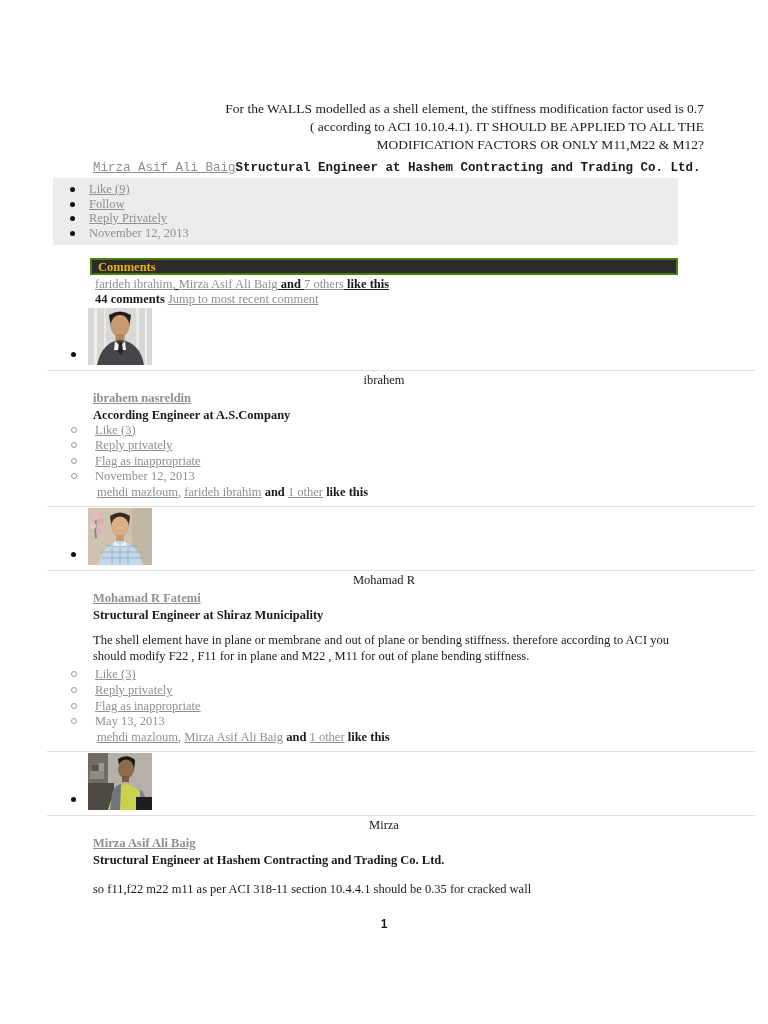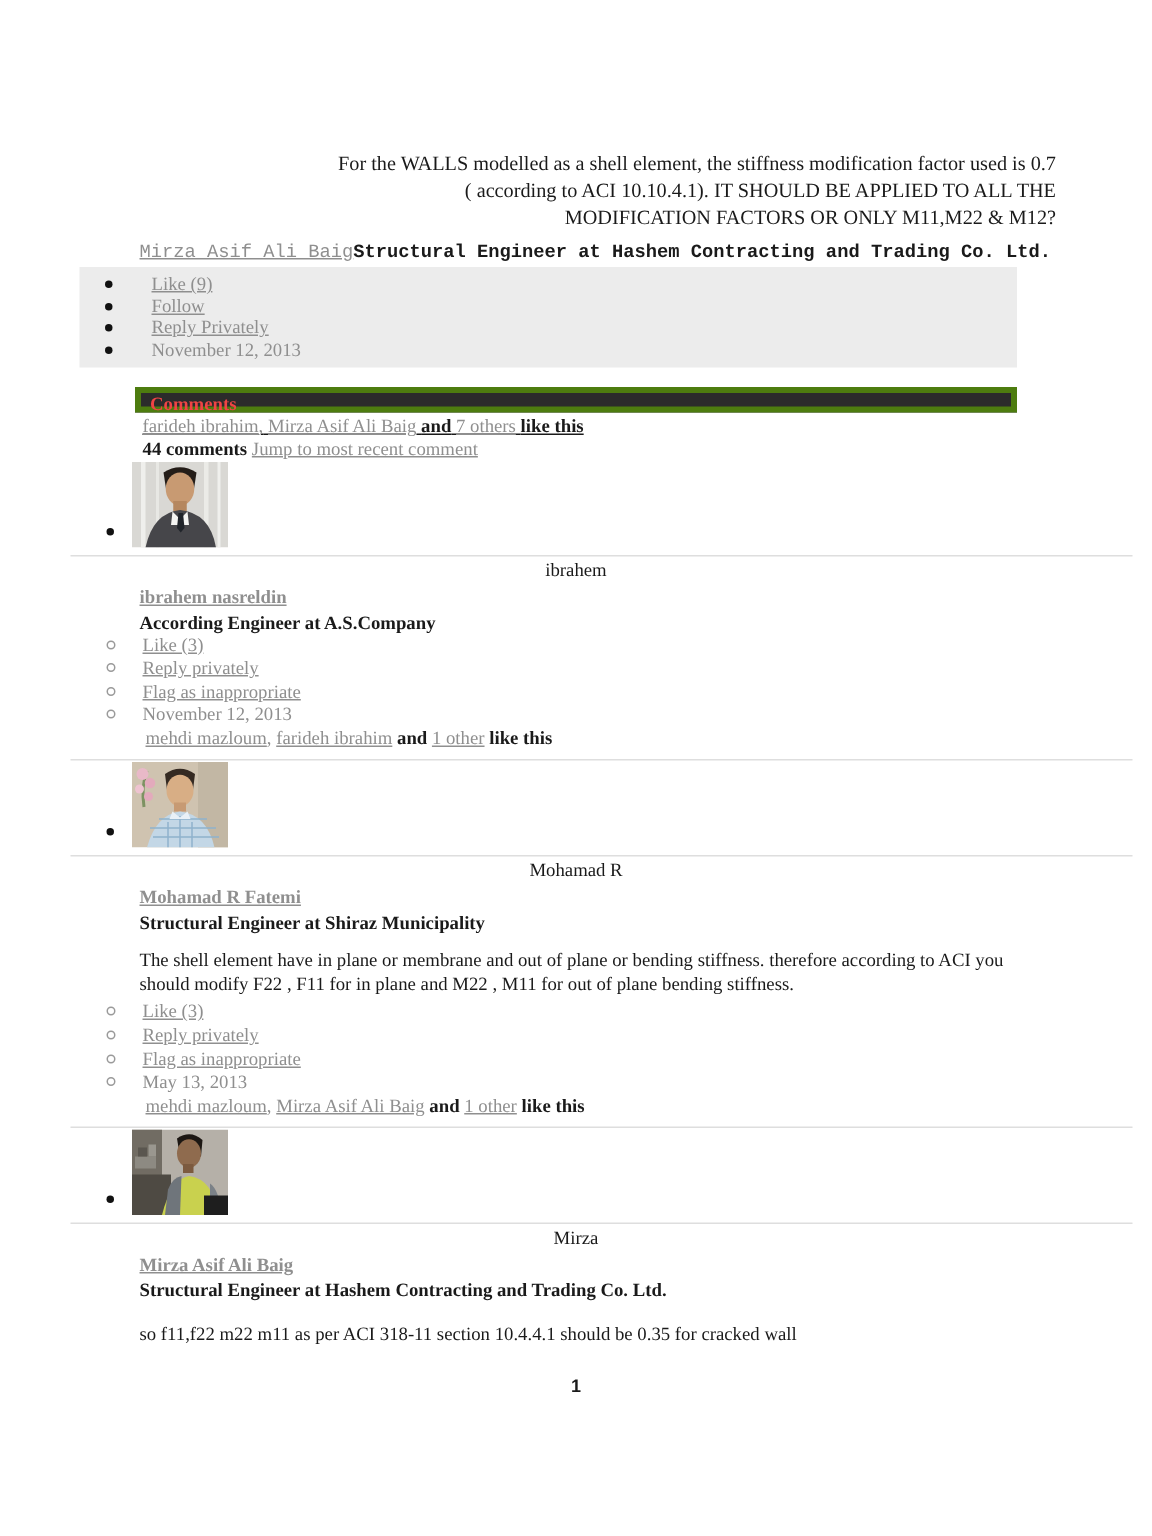--- a/index.html
+++ b/index.html
@@ -14,26 +14,26 @@
   .gtext { color:#8f8f8f; }
   b, .bold { font-weight:bold; color:#1a1a1a; }
 
   .title { text-align:right; font-weight:normal; font-size:13.5px; line-height:18px; width:640px; margin:0 auto; }
   .byline { margin:7px 0 0 93px;font-family:Liberation Mono, monospace; }
   .byline .author { font-size:12.5px; }
   .byline .headline { font-weight:bold; }
 
   .actions-box { margin:3px 0 0 53px; width:625px; background:#ececec; padding:4px 0 5px; }
   .actions-box ul { list-style:none; }
-  .actions-box li { position:relative; padding-left:48px; height:14.6px; line-height:14.6px; }
+  .actions-box li { position:relative; padding-left:36px; height:14.6px; line-height:14.6px; }
   .dot { position:absolute; left:17px; top:5px; width:5px; height:5px; border-radius:50%; background:#111; }
 
   .comments-bar { margin:13px 0 0 90px; width:588px; height:17px; line-height:15px;
-    background:#2b2b2b; color:#ef4444; font-weight:bold; padding-left:6px;
-    border:4px solid #4d7c0f; }
+    background:#2b2b2b; color:#eab308; font-weight:bold; padding-left:6px;
+    border:2px solid #4d7c0f; }
   .row { margin-left:95px; height:14.6px; line-height:14.6px; white-space:nowrap; }
   .row.first { margin-top:2px;text-decoration:underline; }
 
   .avatar-row { position:relative; margin-left:88px; height:57px; margin-top:1px; }
   .avatar-bullet { position:absolute; left:-17px; bottom:8px; width:5px; height:5px; border-radius:50%; background:#111; }
   .avatar-row svg { display:block; width:64px; height:57px; }
 
   .divider { border:0; border-top:1px solid #dedede; margin:5px 0 0 47px; width:708px; }
   .divider.after-likes { margin-top:7px; }
 

